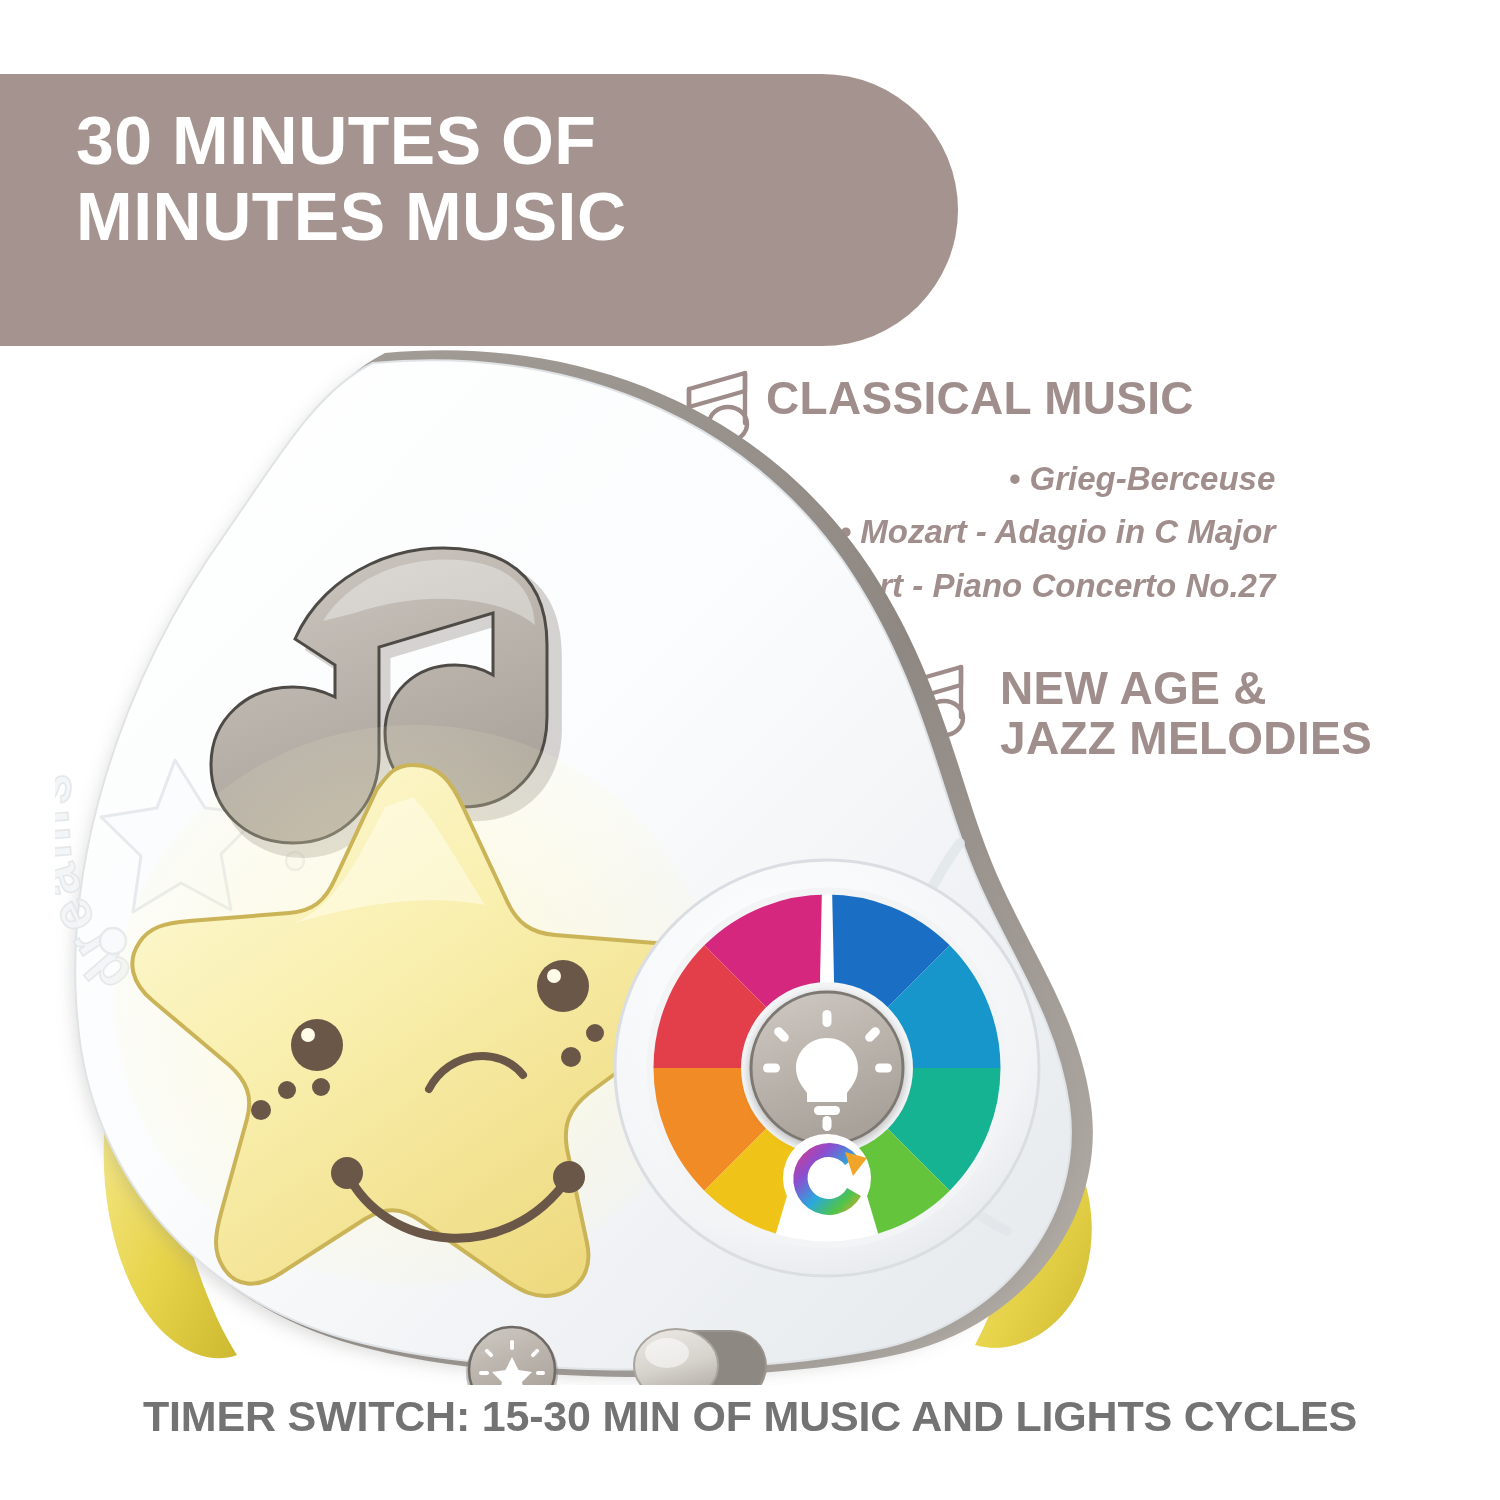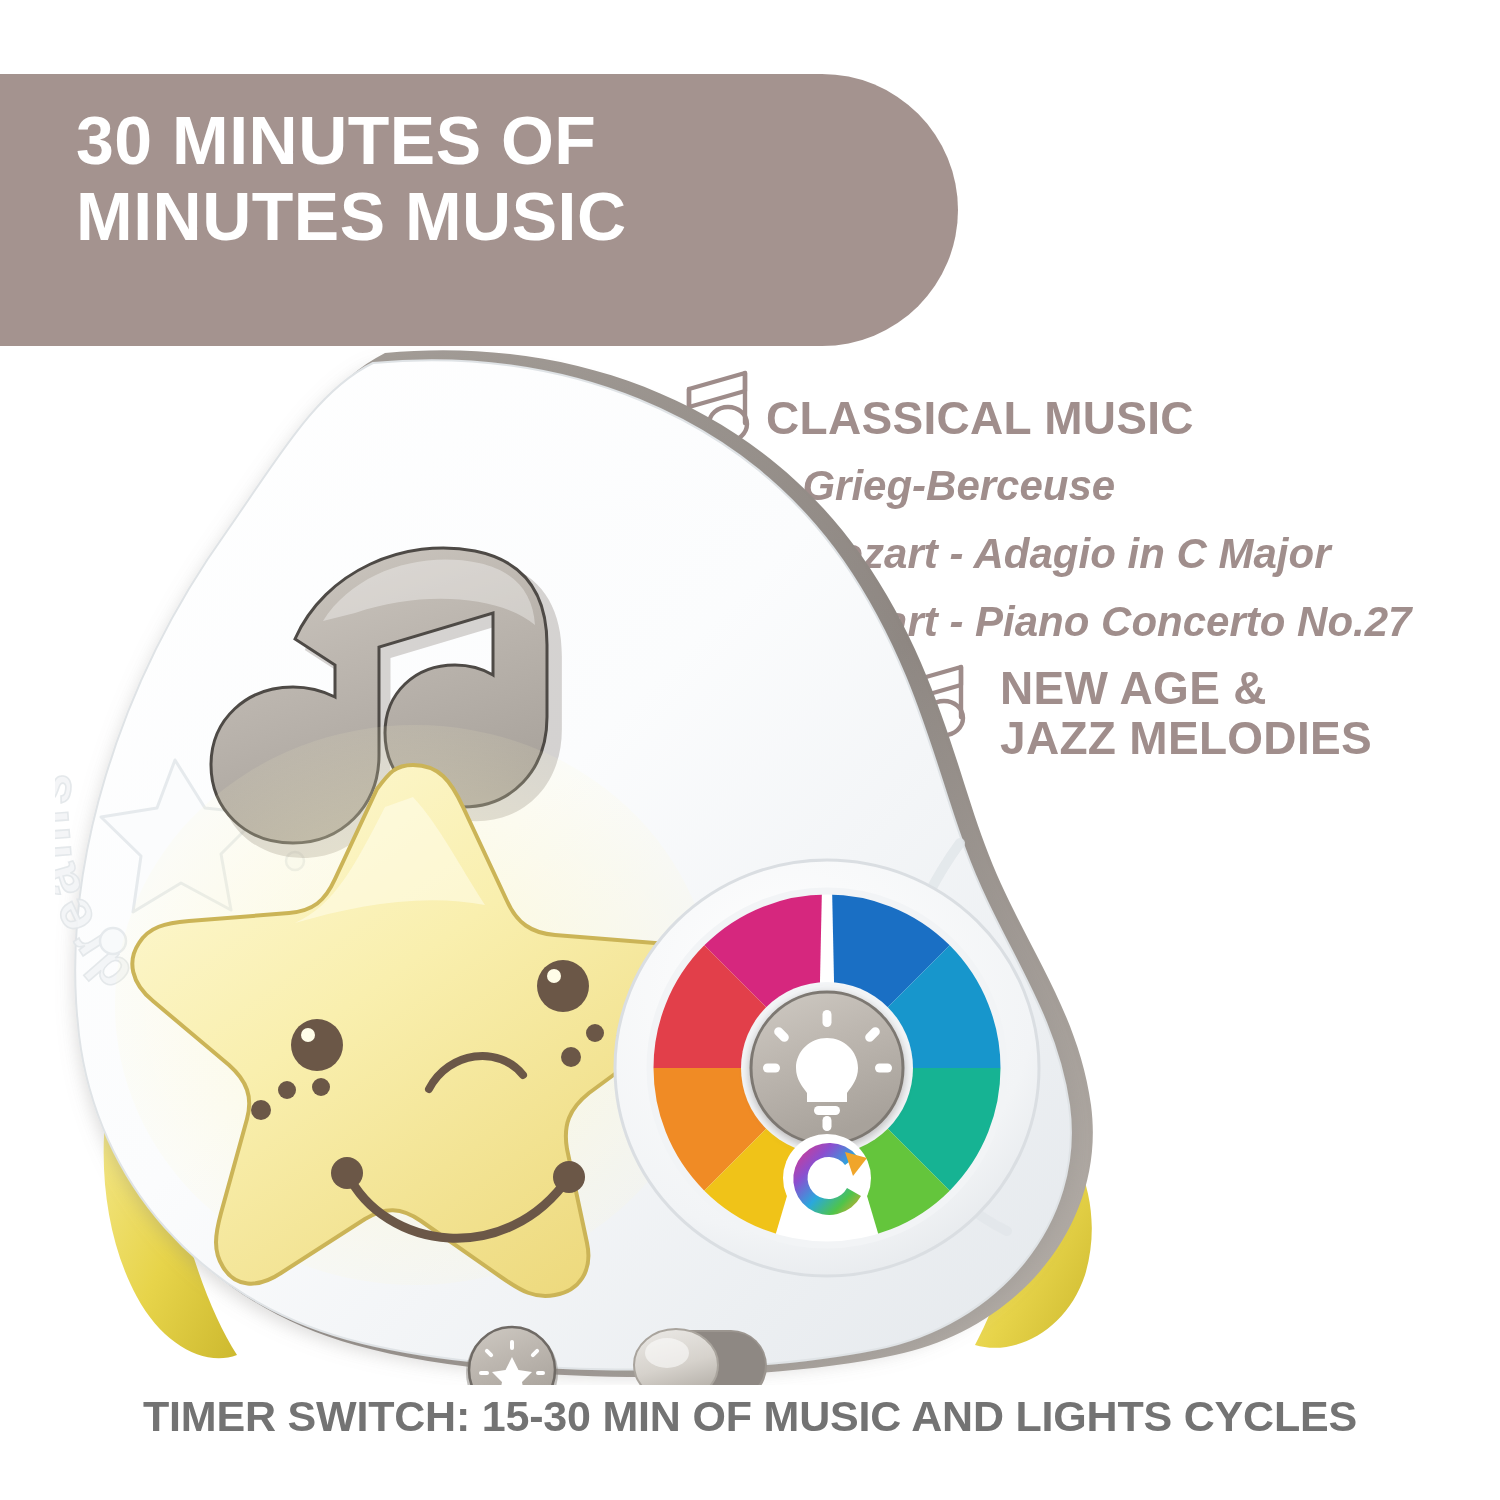--- a/index.html
+++ b/index.html
@@ -40,23 +40,24 @@
     font-size:46px;
     line-height:1.08;
     letter-spacing:0.3px;
     white-space:pre-line;
   }
   .bullets{margin:0;padding:0;list-style:none;}
   .bullets li{
     color:#a08e8c;
     font-weight:bold;
     font-style:italic;
-    font-size:42px;
+    font-size:33px;
     line-height:1.62;
     white-space:nowrap;
+    text-align:right;
   }
   .bullets li::before{content:"• ";}
 
   
   .caption{
     position:absolute;left:0;top:1392px;width:1500px;
     text-align:center;
     color:#737373;
     font-weight:bold;
     font-size:43px;
@@ -91,21 +92,21 @@
 
           <ellipse cx="36" cy="74" rx="19" ry="17"></ellipse>
           <ellipse cx="92" cy="58" rx="19" ry="17"></ellipse>
 
           <path d="M16 58 A22 22 0 0 0 9 74"></path>
           <path d="M22 48 A32 32 0 0 0 13 74"></path>
         </g>
       </svg>
     </span>
 
-    <div class="feat-title" style="position:absolute;left:130px;top:28px;">CLASSICAL MUSIC</div>
+    <div class="feat-title" style="position:absolute;left:130px;top:8px;">CLASSICAL MUSIC</div>
 
     <ul class="bullets" style="position:absolute;left:140px;top:86px;">
       <li>Grieg-Berceuse</li>
       <li>Mozart - Adagio in C Major</li>
       <li>Mozart - Piano Concerto No.27</li>
     </ul>
   </div>
 
   <div class="feature" style="left:852px;top:660px;width:620px;height:130px;">
 

